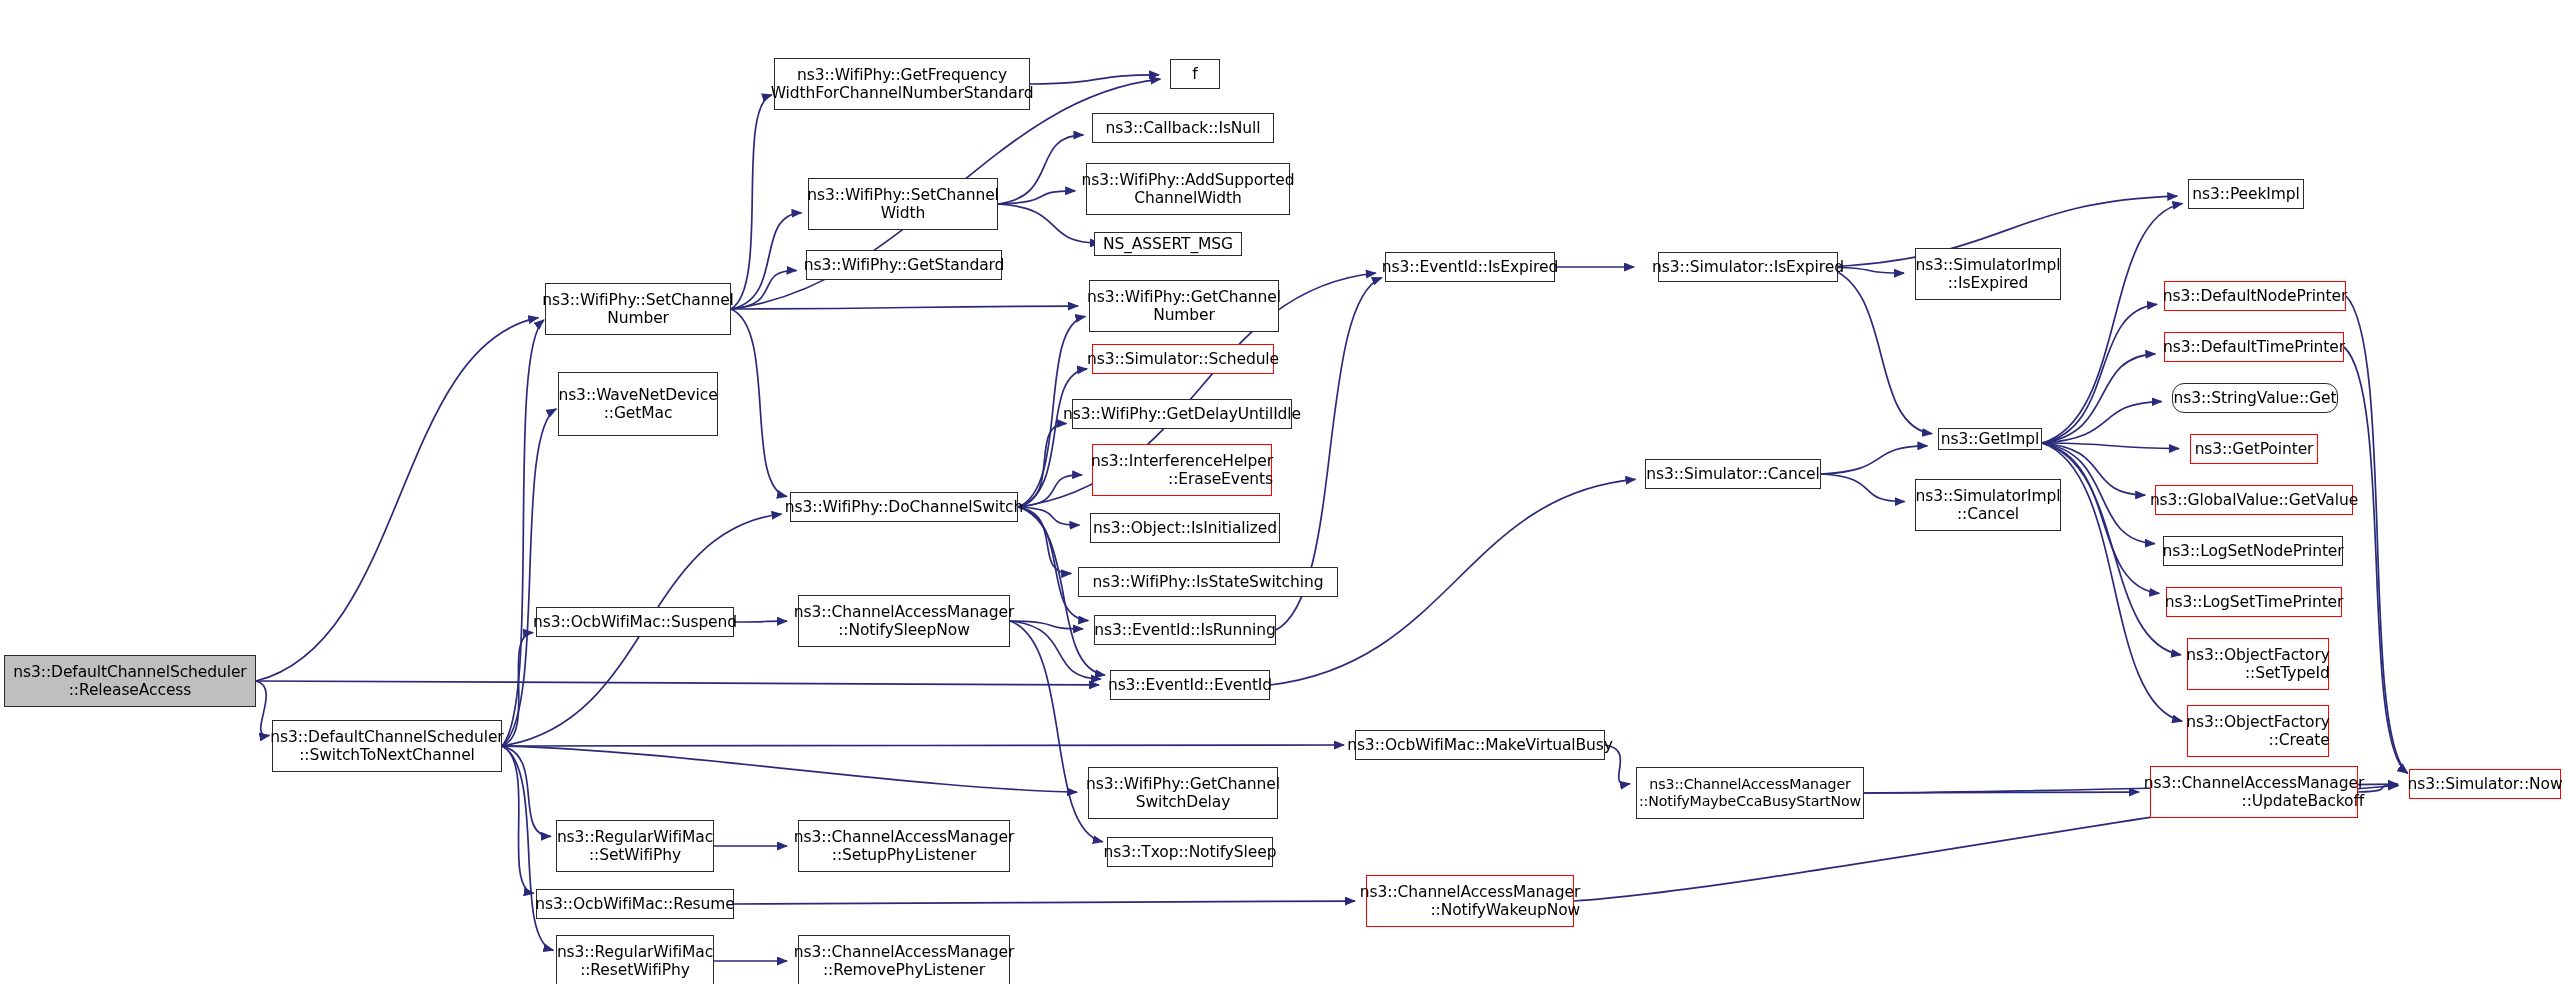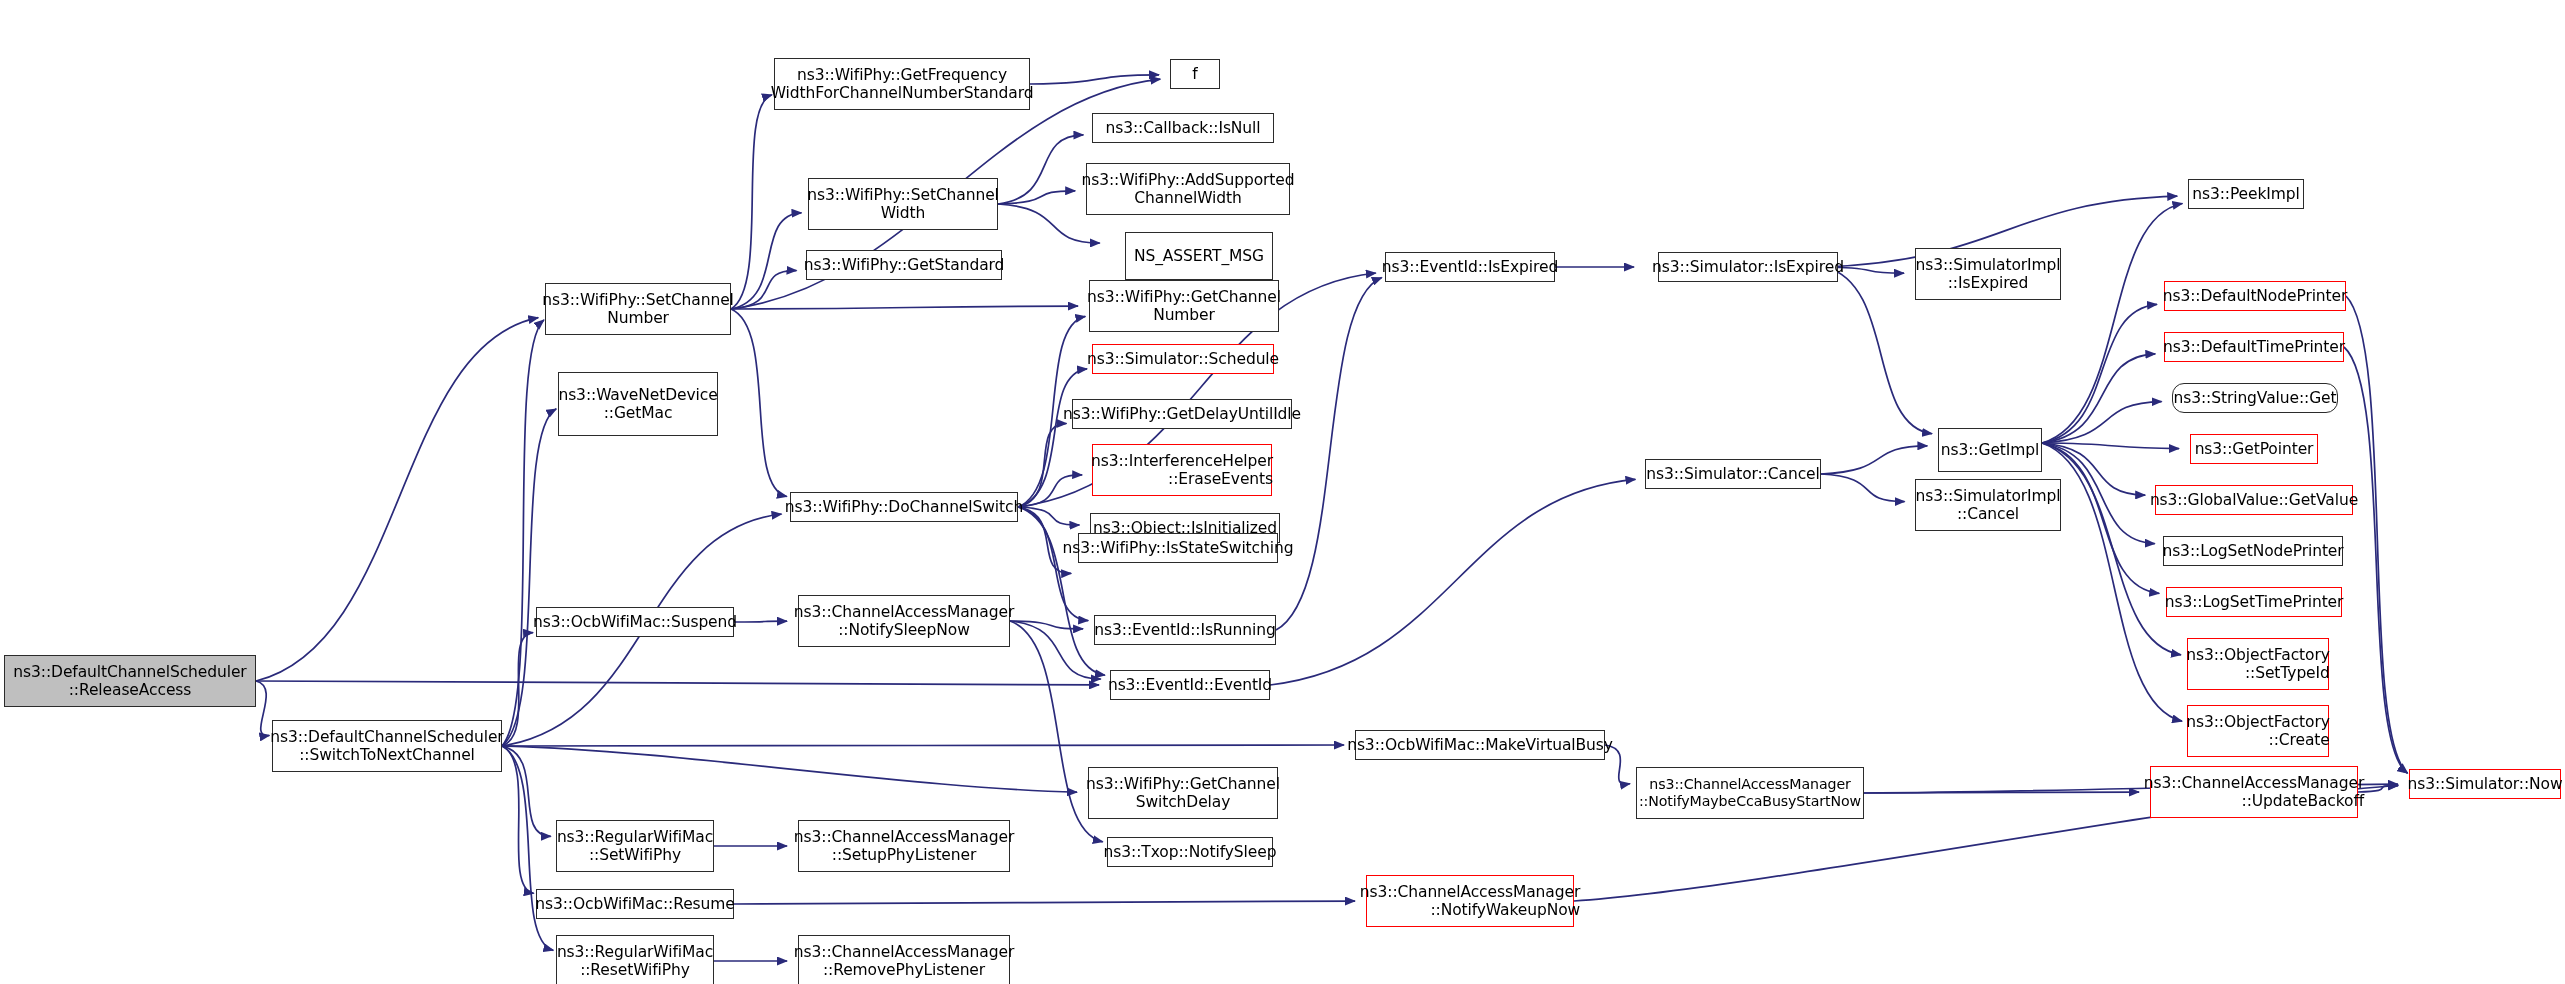--- a/index.html
+++ b/index.html
@@ -107,31 +107,31 @@
     <div class="node" style="left: 558px; top: 372px; width: 160px; height: 64px;">ns3::WaveNetDevice
 ::GetMac</div>
     <div class="node" style="left: 774px; top: 58px; width: 256px; height: 52px;">ns3::WifiPhy::GetFrequency
 WidthForChannelNumberStandard</div>
     <div class="node" style="left: 1170px; top: 59px; width: 50px; height: 30px;">f</div>
     <div class="node" style="left: 1092px; top: 113px; width: 182px; height: 30px;">ns3::Callback::IsNull</div>
     <div class="node" style="left: 808px; top: 178px; width: 190px; height: 52px;">ns3::WifiPhy::SetChannel
 Width</div>
     <div class="node" style="left: 1086px; top: 163px; width: 204px; height: 52px;">ns3::WifiPhy::AddSupported
 ChannelWidth</div>
-    <div class="node" style="left: 1125px; top: 232px; width: 148px; height: 48px;">NS_ASSERT_MSG</div>
+    <div class="node" style="left: 1094px; top: 232px; width: 148px; height: 24px;">NS_ASSERT_MSG</div>
     <div class="node" style="left: 806px; top: 250px; width: 196px; height: 30px;">ns3::WifiPhy::GetStandard</div>
     <div class="node" style="left: 1089px; top: 280px; width: 190px; height: 52px;">ns3::WifiPhy::GetChannel
 Number</div>
     <div class="node red" style="left: 1092px; top: 344px; width: 182px; height: 30px;">ns3::Simulator::Schedule</div>
     <div class="node" style="left: 1072px; top: 399px; width: 220px; height: 30px;">ns3::WifiPhy::GetDelayUntilIdle</div>
     <div class="node red" style="left: 1092px; top: 444px; width: 180px; height: 52px;">ns3::InterferenceHelper
 ::EraseEvents</div>
     <div class="node" style="left: 790px; top: 492px; width: 228px; height: 30px;">ns3::WifiPhy::DoChannelSwitch</div>
     <div class="node" style="left: 1090px; top: 513px; width: 190px; height: 30px;">ns3::Object::IsInitialized</div>
-    <div class="node" style="left: 1078px; top: 533px; width: 200px; height: 30px;">ns3::WifiPhy::IsStateSwitching</div>
+    <div class="node" style="left: 1078px; top: 567px; width: 260px; height: 30px;">ns3::WifiPhy::IsStateSwitching</div>
     <div class="node" style="left: 536px; top: 607px; width: 198px; height: 30px;">ns3::OcbWifiMac::Suspend</div>
     <div class="node" style="left: 798px; top: 595px; width: 212px; height: 52px;">ns3::ChannelAccessManager
 ::NotifySleepNow</div>
     <div class="node" style="left: 1094px; top: 615px; width: 182px; height: 30px;">ns3::EventId::IsRunning</div>
     <div class="node" style="left: 1110px; top: 670px; width: 160px; height: 30px;">ns3::EventId::EventId</div>
     <div class="node" style="left: 1088px; top: 767px; width: 190px; height: 52px;">ns3::WifiPhy::GetChannel
 SwitchDelay</div>
     <div class="node" style="left: 1107px; top: 837px; width: 166px; height: 30px;">ns3::Txop::NotifySleep</div>
     <div class="node" style="left: 556px; top: 820px; width: 158px; height: 52px;">ns3::RegularWifiMac
 ::SetWifiPhy</div>
@@ -142,21 +142,21 @@
 ::ResetWifiPhy</div>
     <div class="node" style="left: 798px; top: 935px; width: 212px; height: 52px;">ns3::ChannelAccessManager
 ::RemovePhyListener</div>
     <div class="node" style="left: 1385px; top: 252px; width: 170px; height: 30px;">ns3::EventId::IsExpired</div>
     <div class="node" style="left: 1645px; top: 252px; width: 180px; height: 30px; margin-left: 13px;">ns3::Simulator::IsExpired</div>
     <div class="node" style="left: 1915px; top: 248px; width: 146px; height: 52px;">ns3::SimulatorImpl
 ::IsExpired</div>
     <div class="node" style="left: 1645px; top: 459px; width: 176px; height: 30px;">ns3::Simulator::Cancel</div>
     <div class="node" style="left: 1915px; top: 479px; width: 146px; height: 52px;">ns3::SimulatorImpl
 ::Cancel</div>
-    <div class="node" style="left: 1938px; top: 428px; width: 104px; height: 44px;">ns3::GetImpl</div>
+    <div class="node" style="left: 1938px; top: 428px; width: 104px; height: 22px;">ns3::GetImpl</div>
     <div class="node" style="left: 2188px; top: 179px; width: 116px; height: 30px;">ns3::PeekImpl</div>
     <div class="node red" style="left: 2164px; top: 281px; width: 182px; height: 30px;">ns3::DefaultNodePrinter</div>
     <div class="node red" style="left: 2164px; top: 332px; width: 180px; height: 30px;">ns3::DefaultTimePrinter</div>
     <div class="node" style="left: 2172px; top: 383px; width: 166px; height: 30px; border-radius: 12px;">ns3::StringValue::Get</div>
     <div class="node red" style="left: 2190px; top: 434px; width: 128px; height: 30px;">ns3::GetPointer</div>
     <div class="node red" style="left: 2155px; top: 485px; width: 198px; height: 30px;">ns3::GlobalValue::GetValue</div>
     <div class="node" style="left: 2163px; top: 536px; width: 180px; height: 30px;">ns3::LogSetNodePrinter</div>
     <div class="node red" style="left: 2166px; top: 587px; width: 176px; height: 30px;">ns3::LogSetTimePrinter</div>
     <div class="node red" style="left: 2187px; top: 638px; width: 142px; height: 52px;">ns3::ObjectFactory
 ::SetTypeId</div>

